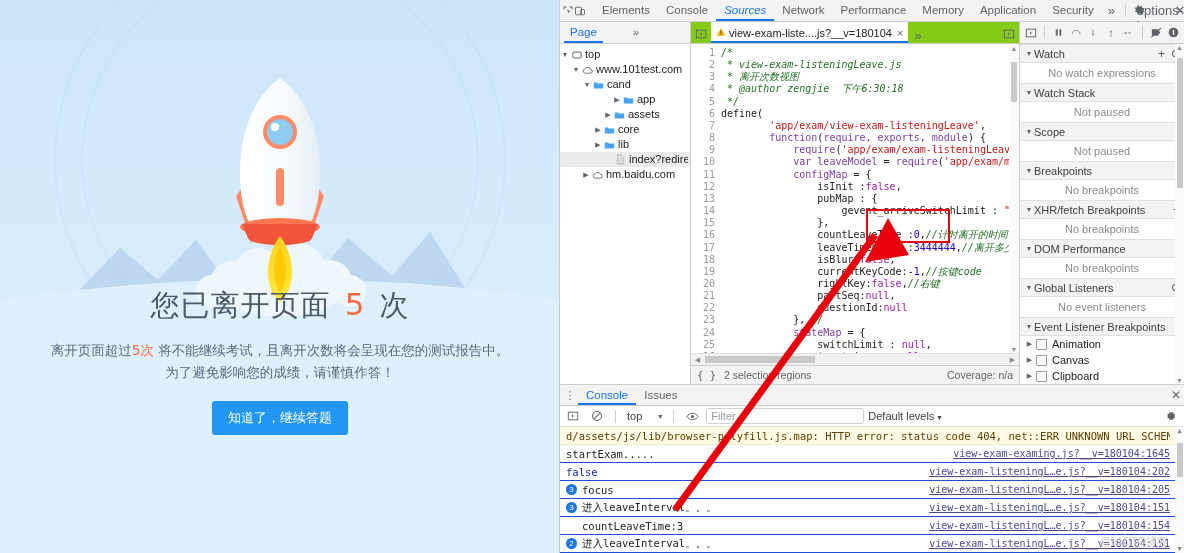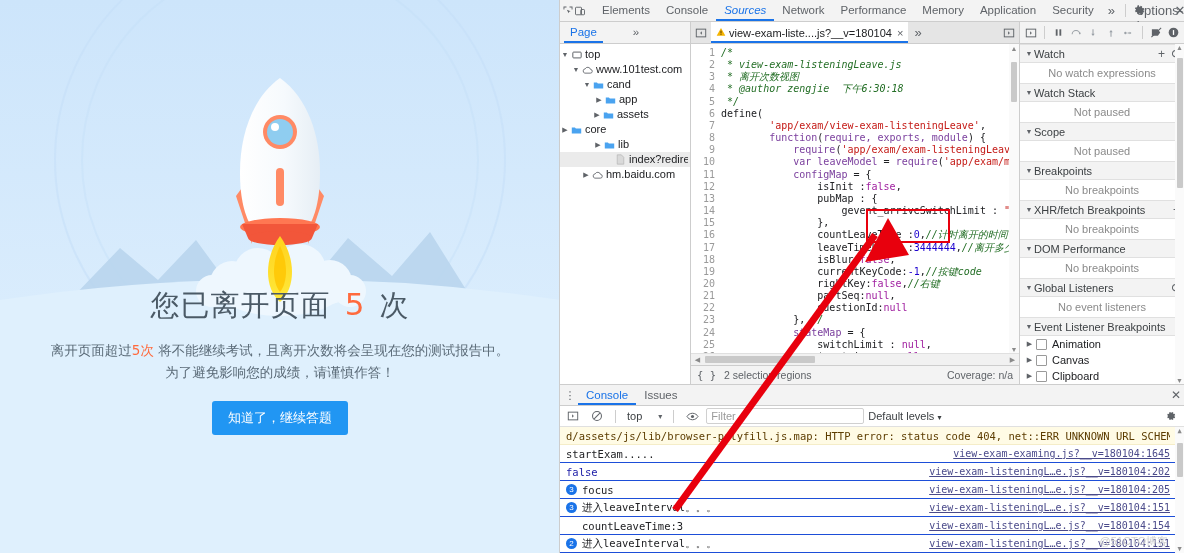--- a/index.html
+++ b/index.html
@@ -77,22 +77,22 @@
     white-space:nowrap;cursor:pointer;padding-right:2px;
   }
   .tree-row.sel{background:#ebebeb;}
   .tw{width:10px;min-width:10px;text-align:center;color:#5f6368;font-size:7px;}
   .ticon{width:13px;min-width:13px;display:flex;align-items:center;justify-content:center;margin-right:2px;}
   .tlabel{overflow:hidden;text-overflow:clip;font-size:11px;color:#202124;}
 
   
   .src-pane{flex:1;min-width:0;display:flex;flex-direction:column;border-right:1px solid #cdcdcd;}
   .src-tabbar{
-    height:21px;min-height:21px;display:flex;align-items:center;
-    background:#e5e5e5;border-bottom:1px solid #cdcdcd;
+    height:21px;min-height:21px;display:flex;align-items:flex-end;
+    background:#84cc16;border-bottom:1px solid #cdcdcd;
   }
   .src-tab{
     display:flex;align-items:center;gap:3px;padding:0 5px;height:21px;
     background:#fff;box-shadow:inset 0 -2px 0 #1a73e8;font-size:11px;color:#202124;
     cursor:pointer;
   }
   .src-tab .x{color:#5f6368;font-size:11px;padding-left:2px;}
   .code-wrap{flex:1;position:relative;overflow:hidden;background:#fff;display:flex;}
   .gutter{
     width:24px;min-width:24px;text-align:right;padding-right:4px;
@@ -362,41 +362,41 @@
           <div class="tree-row" style="padding-left:22px">
             <span class="tw">▼</span>
             <span class="ticon">
               <svg width="11" height="10" viewBox="0 0 14 11">
                   <path d="M1 2.2h4l1.2 1.4H13v6.2H1z" fill="#4aa3f0"></path>
                 </svg>
             </span>
             <span class="tlabel">cand</span>
           </div>
 
-          <div class="tree-row" style="padding-left:34px">
+          <div class="tree-row" style="padding-left:52px">
             <span class="tw">▶</span>
             <span class="ticon">
               <svg width="11" height="10" viewBox="0 0 14 11">
                   <path d="M1 2.2h4l1.2 1.4H13v6.2H1z" fill="#4aa3f0"></path>
                 </svg>
             </span>
             <span class="tlabel">app</span>
           </div>
 
-          <div class="tree-row" style="padding-left:32px">
+          <div class="tree-row" style="padding-left:43px">
             <span class="tw">▶</span>
             <span class="ticon">
               <svg width="11" height="10" viewBox="0 0 14 11">
                   <path d="M1 2.2h4l1.2 1.4H13v6.2H1z" fill="#4aa3f0"></path>
                 </svg>
             </span>
             <span class="tlabel">assets</span>
           </div>
 
-          <div class="tree-row" style="">
+          <div class="tree-row" style="padding-left:33px">
             <span class="tw">▶</span>
             <span class="ticon">
               <svg width="11" height="10" viewBox="0 0 14 11">
                   <path d="M1 2.2h4l1.2 1.4H13v6.2H1z" fill="#4aa3f0"></path>
                 </svg>
             </span>
             <span class="tlabel">core</span>
           </div>
 
           <div class="tree-row" style="padding-left:33px">

